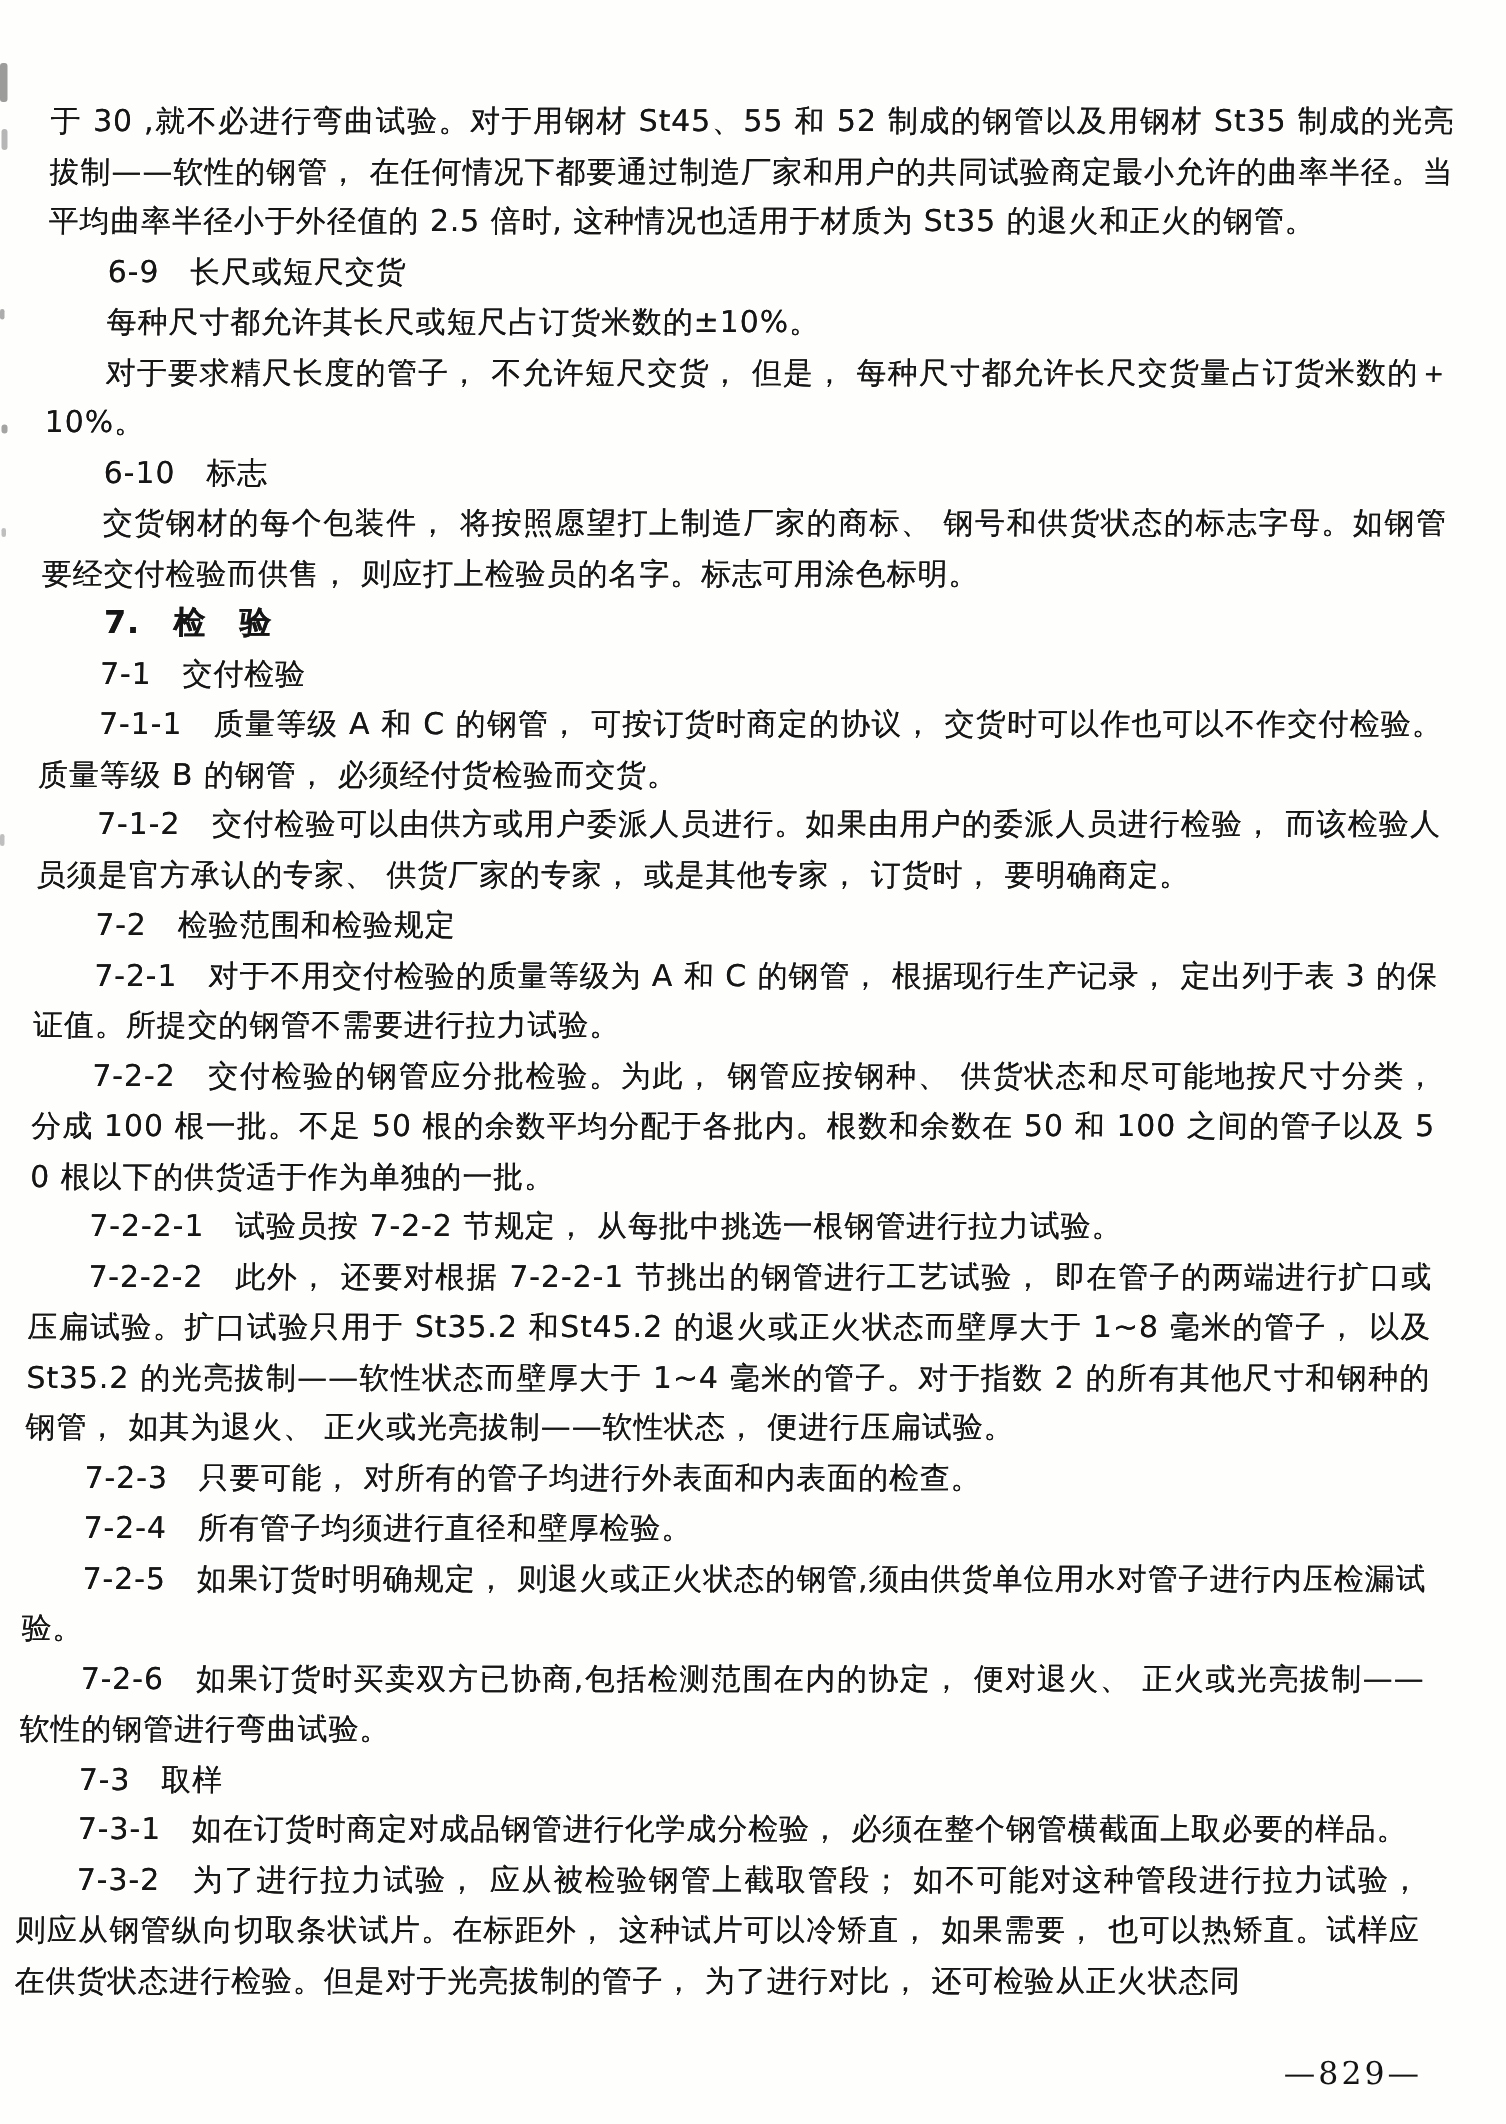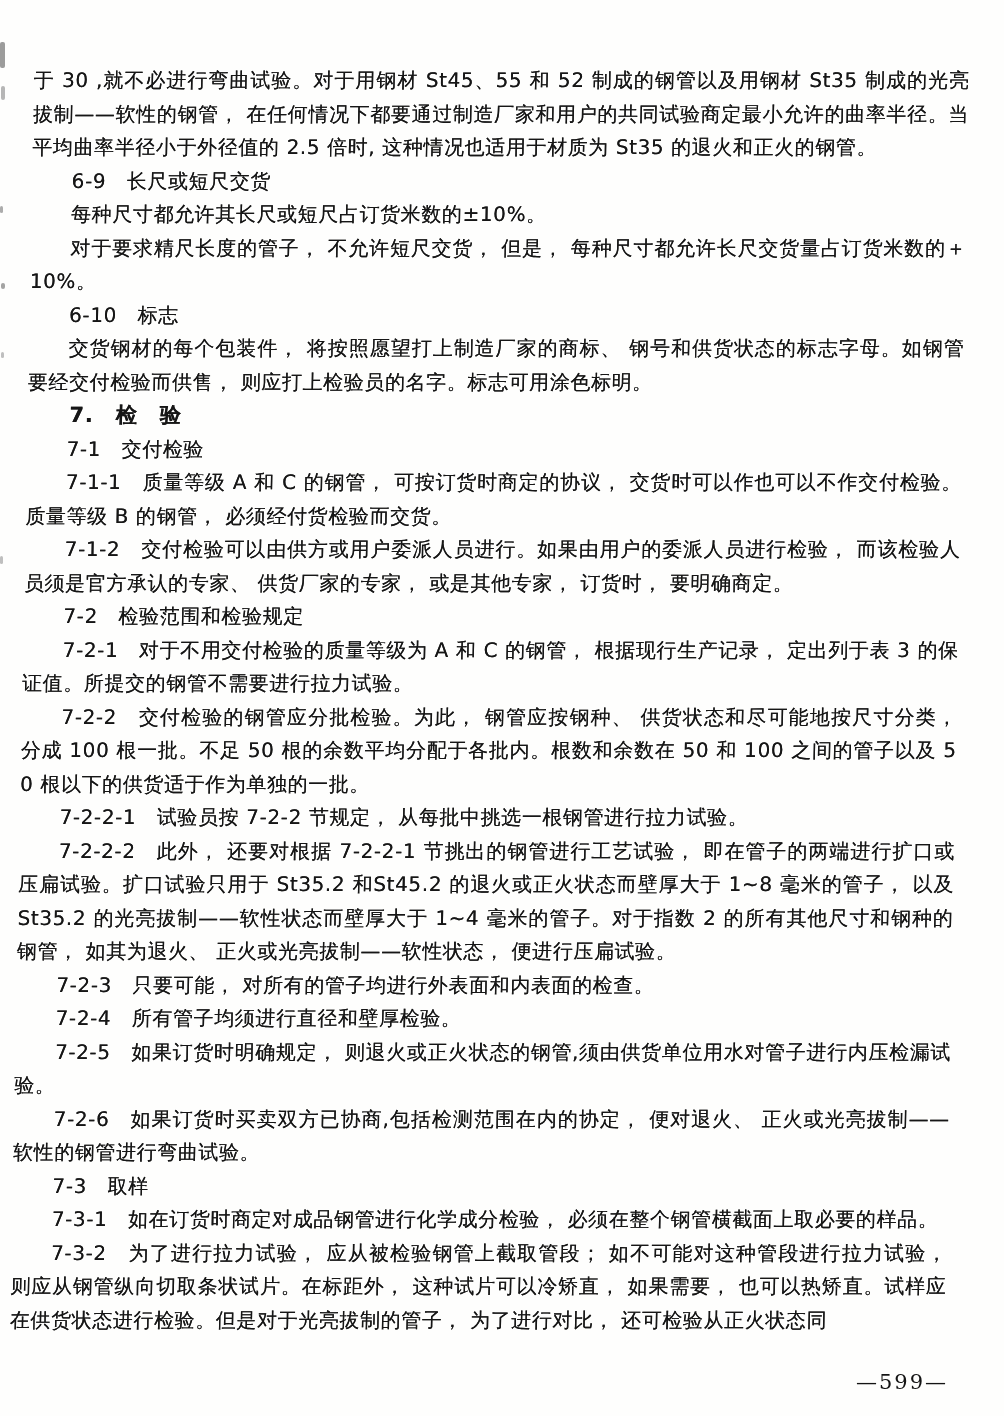--- a/index.html
+++ b/index.html
@@ -90,14 +90,14 @@
       <p class="para indent">7-2-2-2　此外， 还要对根据 7-2-2-1 节挑出的钢管进行工艺试验， 即在管子的两端进行扩口或压扁试验。扩口试验只用于 St35.2 和St45.2 的退火或正火状态而壁厚大于 1~8 毫米的管子， 以及 St35.2 的光亮拔制——软性状态而壁厚大于 1~4 毫米的管子。对于指数 2 的所有其他尺寸和钢种的钢管， 如其为退火、 正火或光亮拔制——软性状态， 便进行压扁试验。</p>
       <p class="para indent">7-2-3　只要可能， 对所有的管子均进行外表面和内表面的检查。</p>
       <p class="para indent">7-2-4　所有管子均须进行直径和壁厚检验。</p>
       <p class="para indent">7-2-5　如果订货时明确规定， 则退火或正火状态的钢管,须由供货单位用水对管子进行内压检漏试验。</p>
       <p class="para indent">7-2-6　如果订货时买卖双方已协商,包括检测范围在内的协定， 便对退火、 正火或光亮拔制——软性的钢管进行弯曲试验。</p>
       <p class="para indent">7-3　取样</p>
       <p class="para indent">7-3-1　如在订货时商定对成品钢管进行化学成分检验， 必须在整个钢管横截面上取必要的样品。</p>
       <p class="para indent">7-3-2　为了进行拉力试验， 应从被检验钢管上截取管段； 如不可能对这种管段进行拉力试验， 则应从钢管纵向切取条状试片。在标距外， 这种试片可以冷矫直， 如果需要， 也可以热矫直。试样应在供货状态进行检验。但是对于光亮拔制的管子， 为了进行对比， 还可检验从正火状态同</p>
     </main>
 
-  <div class="page-number">—599—</div>
+  <div class="page-number">—829—</div>
 </div>
 
 </body></html>

